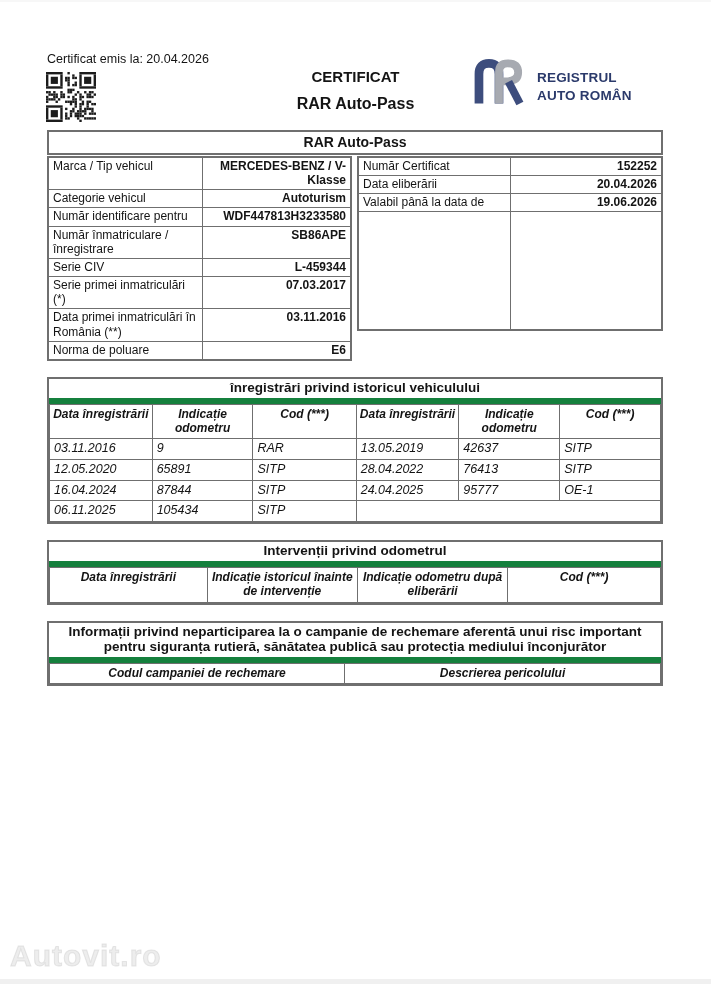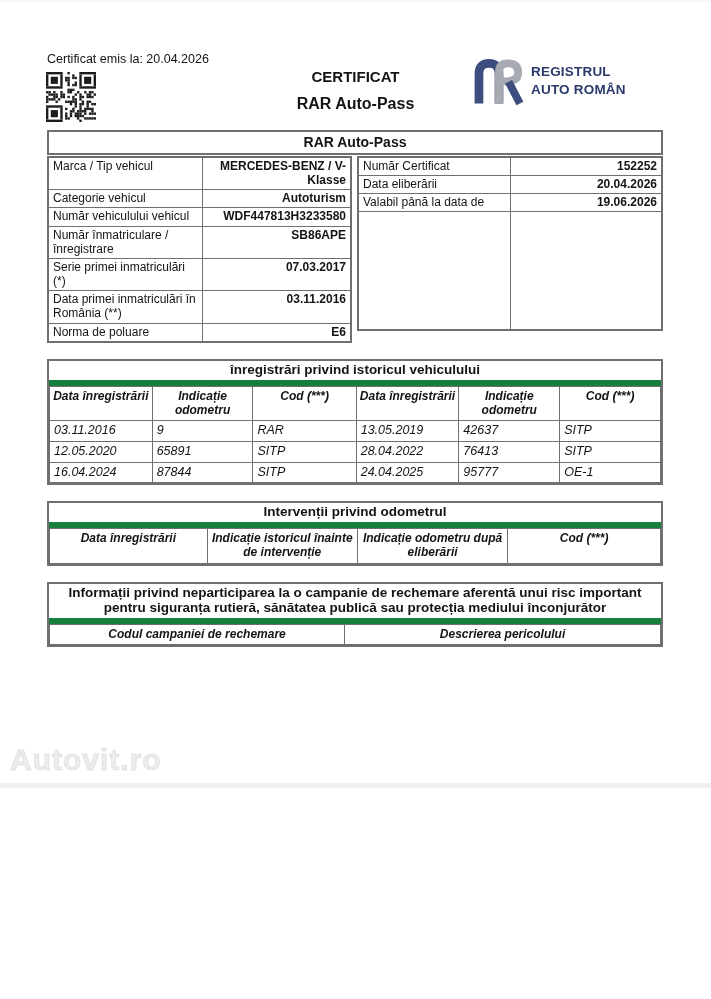--- a/index.html
+++ b/index.html
@@ -1,27 +1,27 @@
 <!DOCTYPE html>
 <html><head>
 <meta charset="utf-8">
 <style>
   * { margin:0; padding:0; box-sizing:border-box; }
   html,body { background:#ffffff; }
   .page {
-    width:711px; height:788px; position:relative; background:#ffffff;
+    width:711px; height:984px; position:relative; background:#ffffff;
     font-family:"Liberation Sans", sans-serif; color:#141414; overflow:hidden;
     border-top:2px solid #f7f7f7; border-bottom:5px solid #f0f0f0;
   }
   .issued { position:absolute; top:50px; left:47px; font-size:12.5px; }
   .qr-wrap { position:absolute; top:70px; left:46px; width:50px; height:50px; }
   .doc-title { position:absolute; top:66px; left:0; width:711px; text-align:center; }
   .doc-title .t1 { font-size:15px; font-weight:bold; }
   .doc-title .t2 { font-size:16px; font-weight:bold; margin-top:10px; }
-  .logo { position:absolute; top:52px; left:472px; display:flex; align-items:flex-start; gap:5px; }
+  .logo { position:absolute; top:52px; left:472px; display:flex; align-items:center; gap:11px; }
   .logo-text { margin-top:9px; font-weight:bold; color:#2b3a6b; font-size:13.5px; line-height:1.3; letter-spacing:.2px; }
   .content { position:absolute; top:128px; left:47px; width:616px; }
 
   .sec1-header { border:2px solid #6f6f6f; text-align:center; font-weight:bold; font-size:14px; padding:2px 0 3px; }
   .sec1-body { display:flex; gap:5px; margin-top:1px; align-items:flex-start; }
 
   table { border-collapse:collapse; table-layout:fixed; }
   td, th { border:1.5px solid #6f6f6f; line-height:1.18; }
 
   .vt { border:2px solid #6f6f6f; font-size:12px; }
@@ -217,26 +217,30 @@
         <tbody>
           <tr>
             <td class="lbl">Marca / Tip vehicul</td>
             <td class="val">MERCEDES-BENZ / V-Klasse</td>
           </tr>
           <tr>
             <td class="lbl">Categorie vehicul</td>
             <td class="val">Autoturism</td>
           </tr>
           <tr>
-            <td class="lbl">Număr vehiculului vehicul</td>
+            <td class="lbl">Număr identificare pentru</td>
             <td class="val">WDF447813H3233580</td>
           </tr>
           <tr>
             <td class="lbl">Număr înmatriculare / înregistrare</td>
             <td class="val">SB86APE</td>
+          </tr>
+          <tr>
+            <td class="lbl">Serie CIV</td>
+            <td class="val">L-459344</td>
           </tr>
           <tr>
             <td class="lbl">Serie primei inmatriculări (*)</td>
             <td class="val">07.03.2017</td>
           </tr>
           <tr>
             <td class="lbl">Data primei inmatriculări în România (**)</td>
             <td class="val">03.11.2016</td>
           </tr>
           <tr>
@@ -311,20 +315,26 @@
             <td>SITP</td>
           </tr>
           <tr>
             <td>16.04.2024</td>
             <td>87844</td>
             <td>SITP</td>
             <td>24.04.2025</td>
             <td>95777</td>
             <td>OE-1</td>
           </tr>
+          <tr>
+            <td>06.11.2025</td>
+            <td>105434</td>
+            <td>SITP</td>
+            <td colspan="3"></td>
+          </tr>
         </tbody>
       </table>
     </div>
 
     <div class="sec">
       <div class="sec-title">Intervenții privind odometrul</div>
       <table>
         <colgroup>
           <col style="width:25.8%">
             <col style="width:24.6%">

